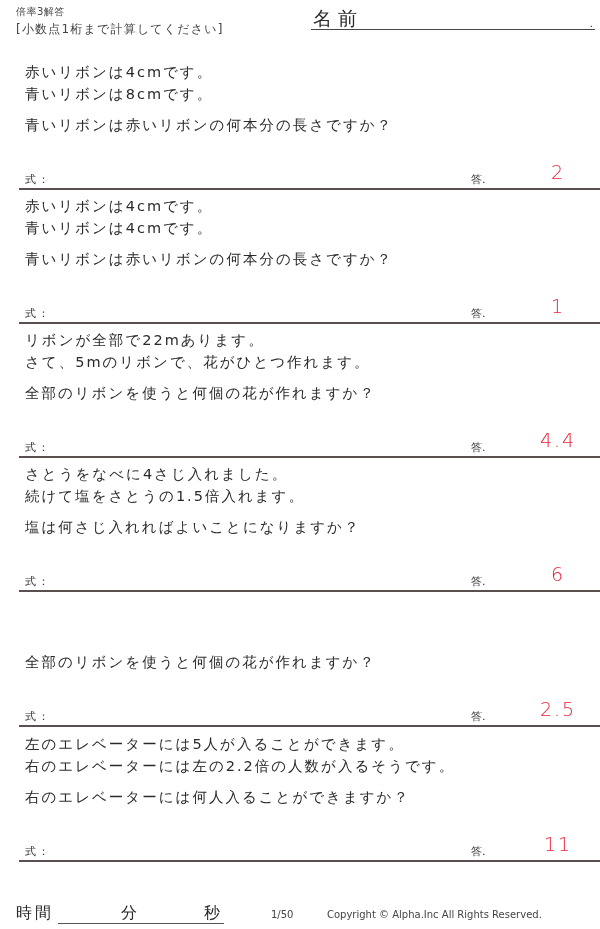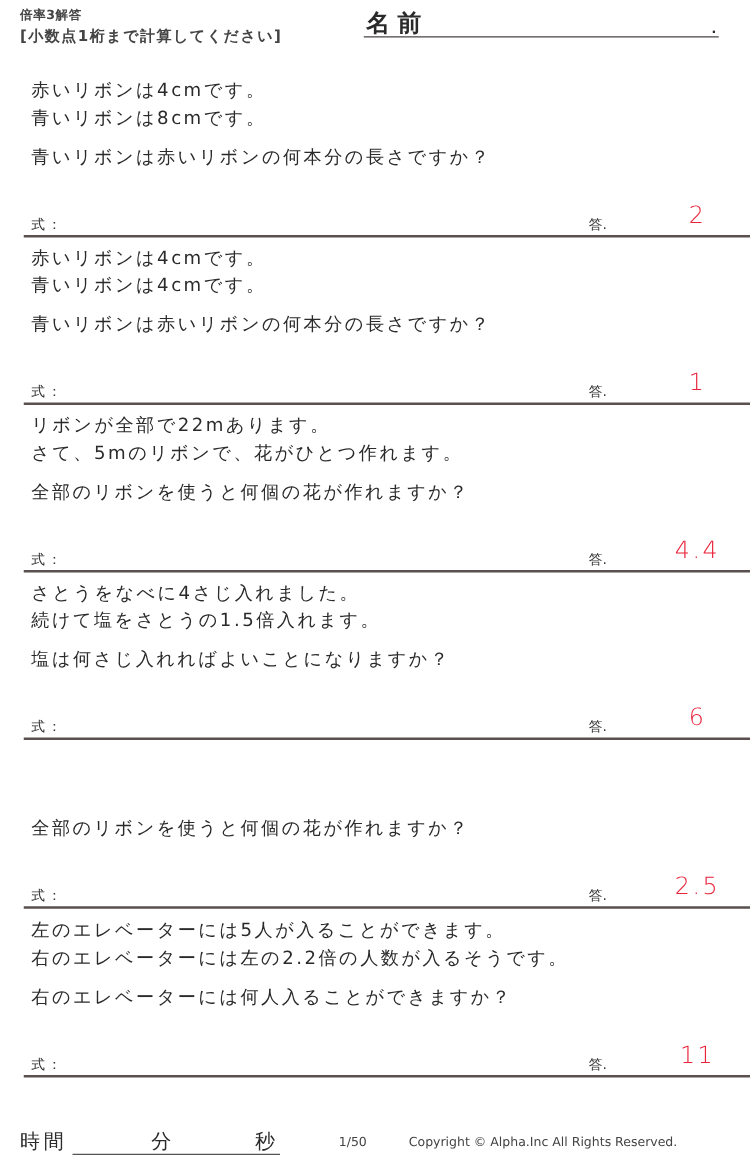--- a/index.html
+++ b/index.html
@@ -10,39 +10,39 @@
     body {
       width: 600px;
       height: 929px;
       position: relative;
       overflow: hidden;
       font-family: "DejaVu Sans", "Liberation Sans", sans-serif;
       color: #2a2a2a;
     }
     .header {
       position: absolute;
-      left: 0; top: 0; width: 600px; height: 56px; font-weight: bold;
+      left: 0; top: 0; width: 600px; height: 56px;
     }
     .header .title {
       position: absolute;
       left: 16px; top: 5px;
       font-size: 10px;
       color: #444;
       letter-spacing: 0.5px;
     }
     .header .subtitle {
       position: absolute;
       left: 16px; top: 21px;
       font-size: 12px;
       color: #444;
       letter-spacing: 1.2px;
     }
     .name-field {
       position: absolute;
-      left: 291px; top: 6px;
+      left: 311px; top: 6px;
       width: 284px; height: 23px;
       border-bottom: 1.5px solid #4a4444;
     }
     .name-field .label {
       position: absolute;
       left: 2px; top: 0px;
       font-size: 19px;
       letter-spacing: 6px;
       color: #2a2a2a;
     }

